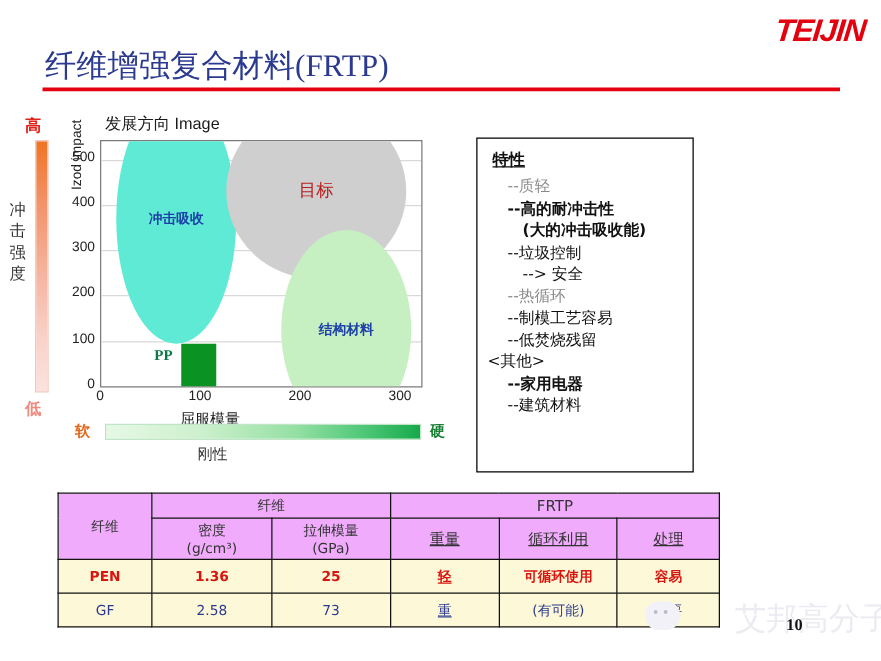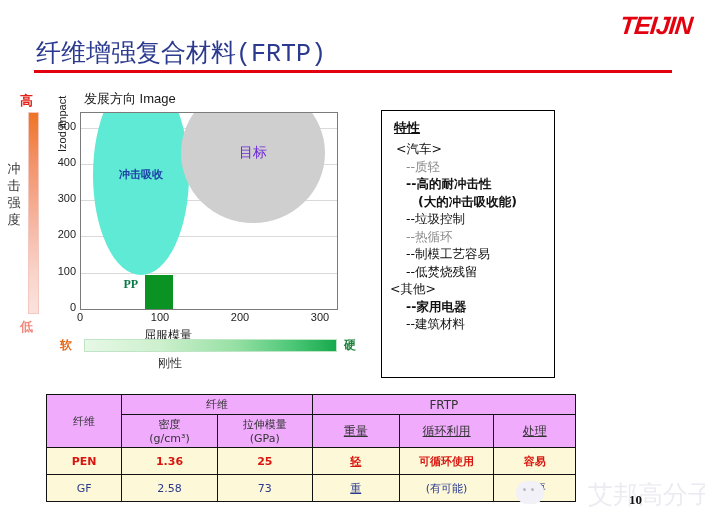--- a/index.html
+++ b/index.html
@@ -21,21 +21,21 @@
     color:#e3000f;
     font-family:"Liberation Sans",sans-serif;
     transform:skewX(-6deg);
   }
   #slide-title{
     left:36px;top:36px;
     font-size:25px;
     color:#2b3a8f;
     letter-spacing:0px;
     white-space:nowrap;
-    font-family:Liberation Mono, monospace;
+    font-family:Liberation Serif, serif;
   }
   #title-rule{
     left:34px;top:70px;width:638px;height:3px;background:#e3000f;
   }
 
   
   #v-gradient-bar{
     left:28px;top:112px;width:9px;height:200px;
     background:linear-gradient(to bottom,#ef7424 0%,#f2936a 25%,#f6b6a2 55%,#f9d3ca 80%,#fbe2de 100%);
     border:1px solid #f3c9bf;
@@ -162,21 +162,24 @@
 
 <div class="gridline" style="top: 159.704px;"></div>
     <div class="gridline" style="top: 123.407px;"></div>
     <div class="gridline" style="top: 87.1111px;"></div>
     <div class="gridline" style="top: 50.8148px;"></div>
     <div class="gridline" style="top: 14.5185px;"></div>
     <div class="bubble" id="bubble" style="background: #5eead4; left: 12px; top: -38.2963px; width: 96px; height: 200px;">
       <span class="bubble-label" style="color: rgb(29, 65, 168);">冲击吸收</span>
     </div>
     <div class="bubble" id="bubble" style="background: rgb(207, 207, 207); left: 100px; top: -30.0741px; width: 144px; height: 140px;">
-      <span class="bubble-label" style="color: #6d28d9; font-size: 14px; font-weight: normal;">目标</span>
+      <span class="bubble-label" style="color: #b91c1c; font-size: 14px; font-weight: normal;">目标</span>
+    </div>
+    <div class="bubble" id="bubble" style="background: rgb(198, 240, 194); left: 144px; top: 70.6296px; width: 104px; height: 160px;">
+      <span class="bubble-label" style="color: rgb(29, 65, 168);">结构材料</span>
     </div>
     <div id="pp-square" style="background: rgb(10, 146, 34); left: 64.4px; top: 162.481px; width: 28px; height: 38px;"></div>
     <div id="pp-label" style="color: rgb(10, 122, 70); left: 42.4px; top: 164.481px;">PP</div>
   </div>
 
 <div class="abs" id="y-ticks" style="left:40px;top:112px;width:36px;height:196px;">
     <div class="ytick" style="top: 189px;">0</div>
     <div class="ytick" style="top: 152.704px;">100</div>
     <div class="ytick" style="top: 116.407px;">200</div>
     <div class="ytick" style="top: 80.1111px;">300</div>
@@ -193,25 +196,25 @@
 <div class="abs" id="x-axis-title">屈服模量</div>
 
 <div class="abs" id="label-soft">软</div>
 <div class="abs" id="h-gradient-bar"></div>
 <div class="abs" id="label-hard">硬</div>
 <div class="abs" id="label-stiffness">刚性</div>
 
 <div class="abs" id="features-box">
   <div id="features-title">特性</div>
   <div id="features-lines">
-      <div class="feat-line feat-ind1">&lt;汽车&gt;</div>
       <div class="feat-line feat-ind2 feat-gray">--质轻</div>
       <div class="feat-line feat-ind2 feat-bold">--高的耐冲击性</div>
       <div class="feat-line feat-ind3 feat-bold">(大的冲击吸收能)</div>
       <div class="feat-line feat-ind2">--垃圾控制</div>
+      <div class="feat-line feat-ind3">--&gt; 安全</div>
       <div class="feat-line feat-ind2 feat-gray">--热循环</div>
       <div class="feat-line feat-ind2">--制模工艺容易</div>
       <div class="feat-line feat-ind2">--低焚烧残留</div>
       <div class="feat-line feat-ind0">&lt;其他&gt;</div>
       <div class="feat-line feat-ind2 feat-bold">--家用电器</div>
       <div class="feat-line feat-ind2">--建筑材料</div>
     </div>
 </div>
 
 <table id="data-table">

